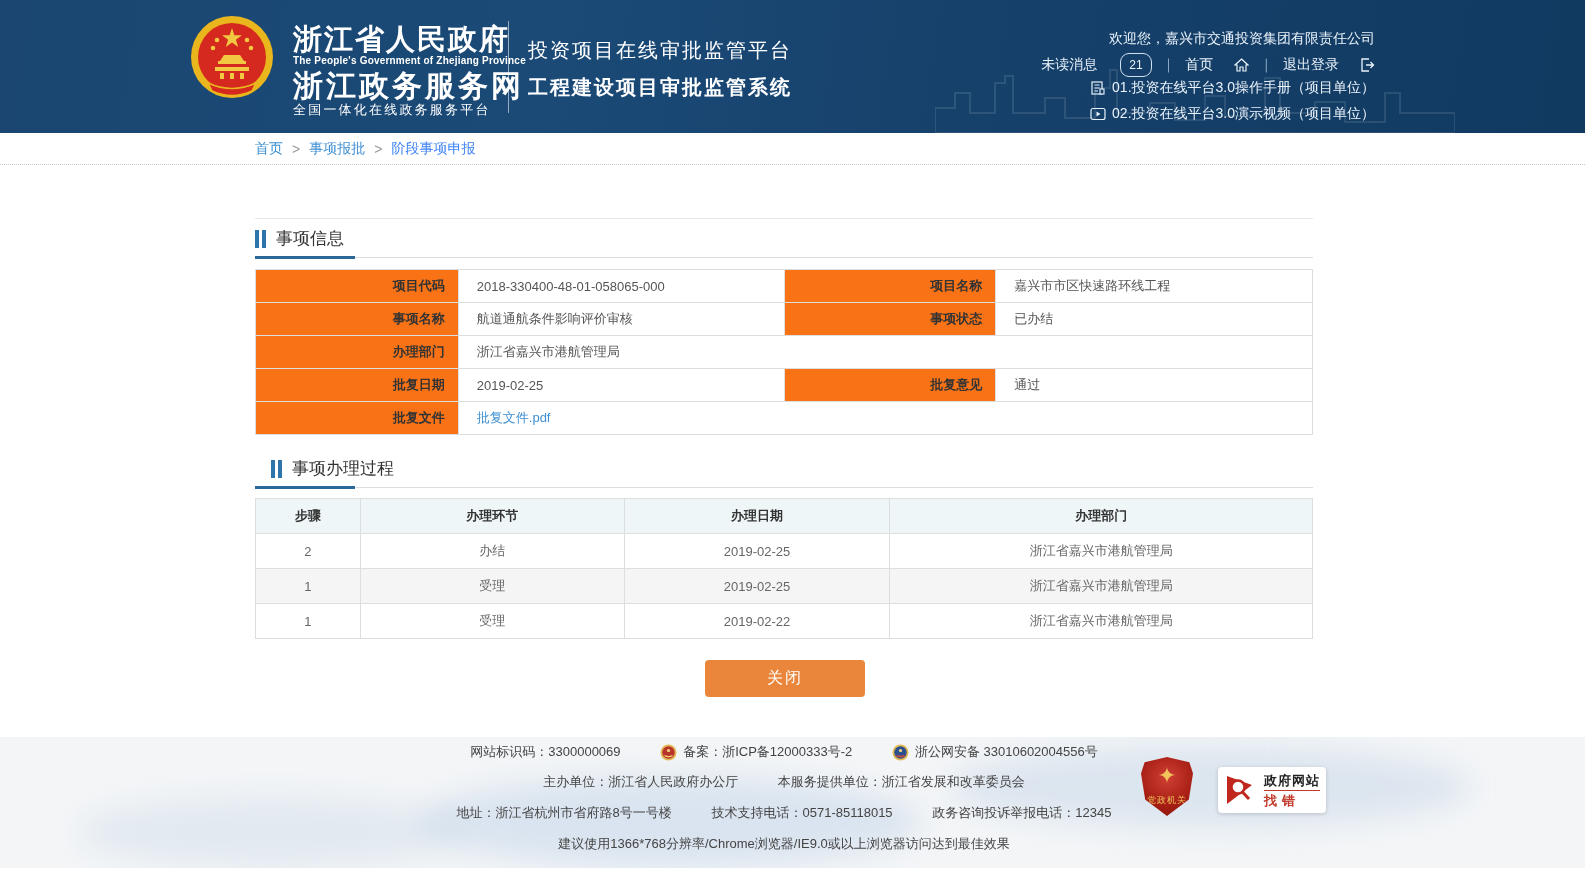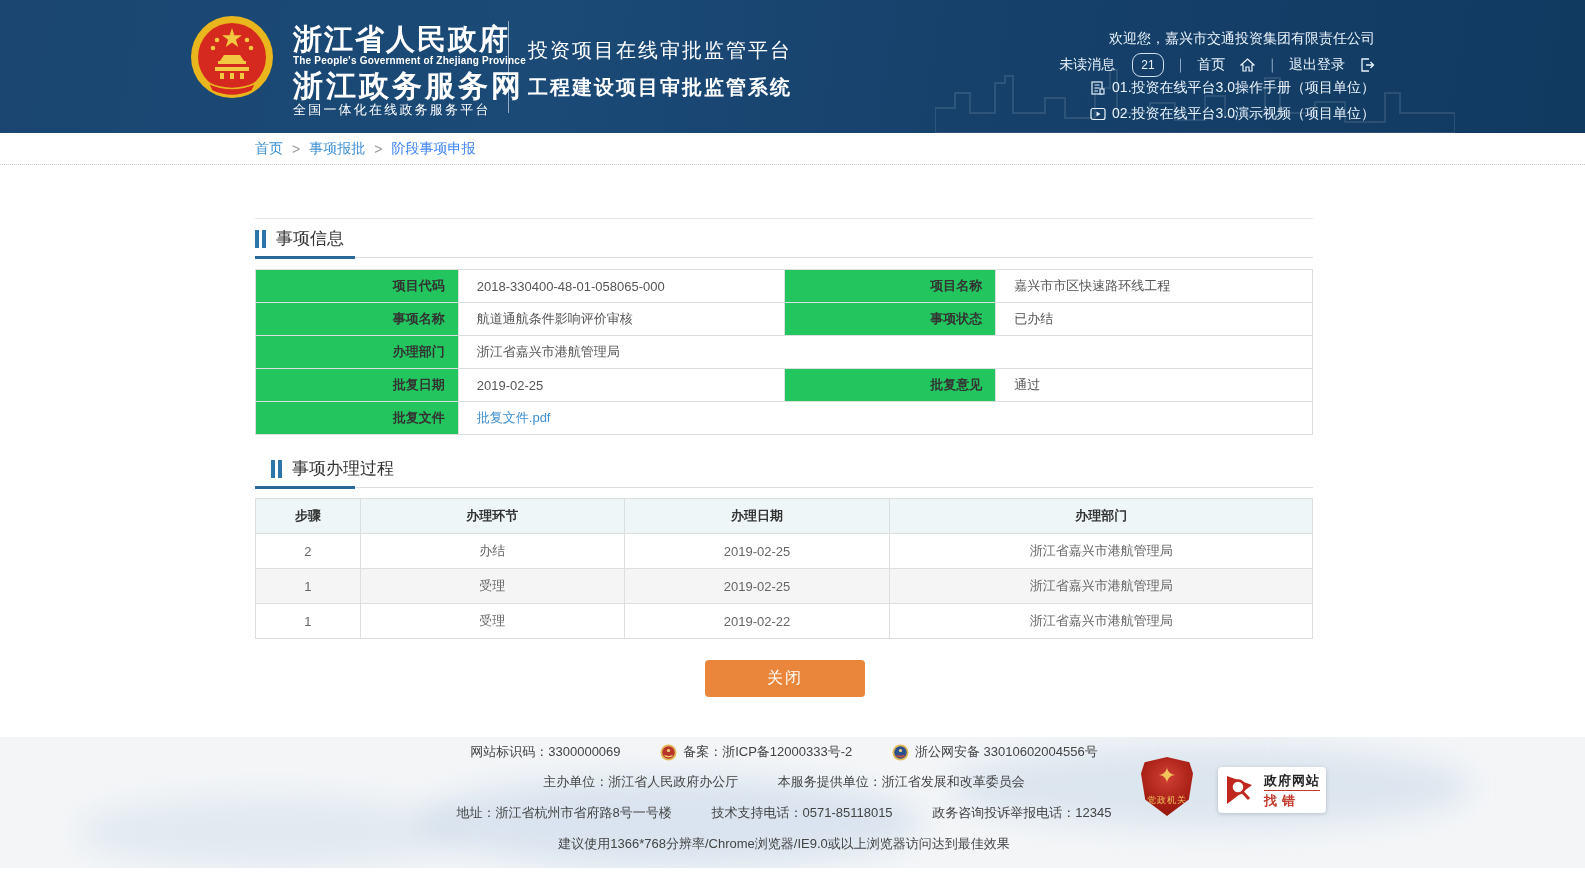--- a/index.html
+++ b/index.html
@@ -24,21 +24,21 @@
   .userbar{position:absolute;right:210px;top:0;color:#eaf3fb;font-size:14px;text-align:right;}
   .ub-line{position:absolute;right:0;white-space:nowrap;display:flex;align-items:center;justify-content:flex-end;gap:6px;}
   .ub-welcome{top:30px;}
   .ub-links{top:53px;}
   .ub-doc1{top:79px;}
   .ub-doc2{top:105px;}
   .pill{display:inline-block;border:1px solid #cfe0ef;border-radius:9px;font-size:12px;line-height:14px;
         padding:4px 8px;margin-left:2px;color:#eaf3fb;}
   .sep{color:#9fb9d2;margin:0 4px;}
   .ico{display:inline-block;vertical-align:middle;}
-  .ub-link{cursor:pointer;display:inline-flex;align-items:center;gap:15px;}
+  .ub-link{cursor:pointer;display:inline-flex;align-items:center;gap:21px;}
 
   
   .crumbbar{position:absolute;left:0;top:133px;width:1585px;height:31px;background:#fff;
             border-bottom:1px dotted #c9c9c9;}
   .crumb{position:absolute;left:255px;top:7px;font-size:14px;color:#999;display:flex;gap:9px;align-items:center;}
   .crumb a{color:#3e8fd1;text-decoration:none;cursor:pointer;}
   .crumb .cur{color:#3b82f6;}
 
   
   .topline{position:absolute;left:255px;top:218px;width:1058px;height:0;border-top:1px solid #e7e7e7;}
@@ -47,21 +47,21 @@
   .sec-title .bars i{position:absolute;top:0;width:4px;height:18px;background:#2d74ab;}
   .sec-title .bars i:first-child{left:0;}
   .sec-title .bars i:last-child{left:7px;}
   .sec-underline{position:absolute;left:255px;width:1058px;height:0;border-top:1px solid #ddd;}
   .sec-underline i{position:absolute;left:0;top:-2px;width:100px;height:3px;background:#2b6898;}
 
   
   table{border-collapse:collapse;}
   .info-table{position:absolute;left:255px;top:269px;width:1058px;font-size:13px;}
   .info-table td{border:1px solid #dcdee0;height:32px;padding:0;}
-  .info-table td.lbl{background:#22c55e;color:#333;font-weight:bold;text-align:right;padding-right:13px;}
+  .info-table td.lbl{background:#f97316;color:#333;font-weight:bold;text-align:right;padding-right:13px;}
   .info-table td.val{color:#555;text-align:left;padding-left:18px;background:#fff;}
   .info-table a{color:#3e8fd1;text-decoration:none;cursor:pointer;}
 
   
   .proc-table{position:absolute;left:255px;top:498px;width:1058px;font-size:13px;}
   .proc-table th{border:1px solid #dcdee0;height:32px;background:#eff6f7;color:#333;font-weight:bold;text-align:center;}
   .proc-table td{border:1px solid #dcdee0;height:32px;color:#666;text-align:center;background:#fff;}
   .proc-table tr.alt td{background:#f5f5f5;}
 
   

